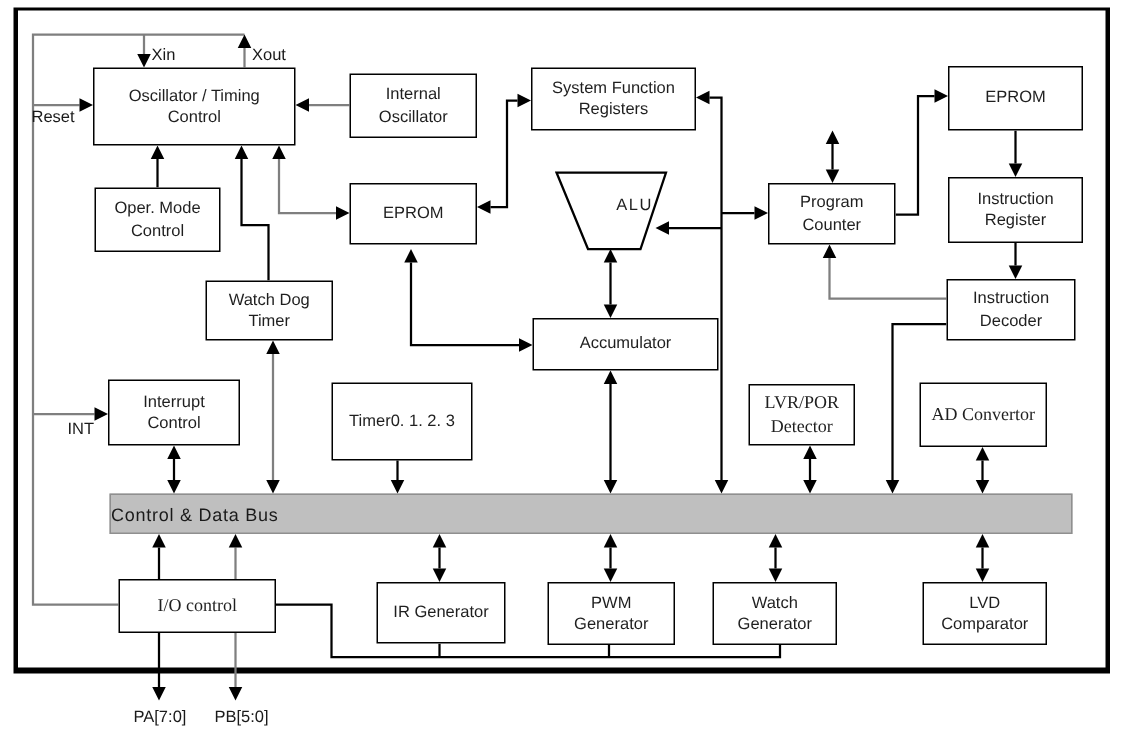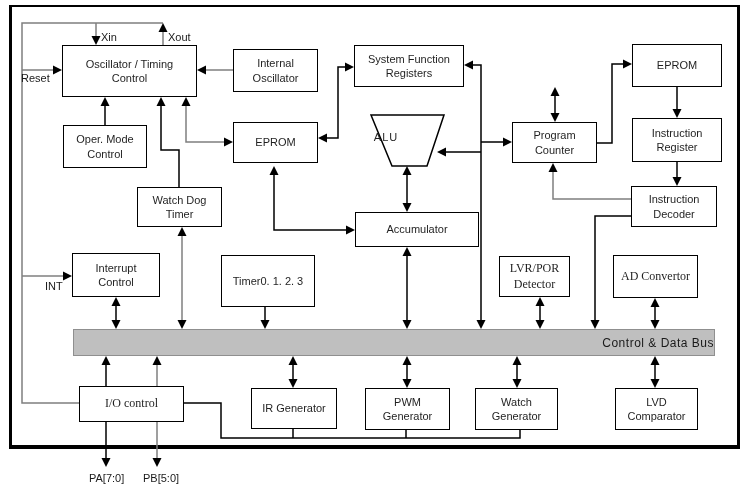--- a/index.html
+++ b/index.html
@@ -3,28 +3,28 @@
 <meta charset="utf-8">
 <style>
   html,body{margin:0;padding:0;background:#fff;}
   #canvas{position:relative;width:750px;height:499px;background:#ffffff;overflow:hidden;
           font-family:"Liberation Sans",sans-serif;}
   #frame{position:absolute;left:9px;top:5px;width:725px;height:438px;
          border:solid #000;border-width:2px 3px 4px 3px;box-sizing:content-box;}
   #wires{position:absolute;left:0;top:0;width:750px;height:499px;z-index:2;}
   .bus{position:absolute;left:73px;top:329px;width:642px;height:27px;
        background:#bfbfbf;border:1px solid #8f8f8f;box-sizing:border-box;z-index:1;
-       display:flex;align-items:center;justify-content:flex-end;
+       display:flex;align-items:center;justify-content:flex-start;
        font-size:12px;color:#1a1a1a;letter-spacing:.5px;}
   .box{position:absolute;background:#fff;border:1.5px solid #000;box-sizing:border-box;
        display:flex;align-items:center;justify-content:center;text-align:center;
        font-size:11px;line-height:1.3;color:#1f1f1f;white-space:pre-line;z-index:3;}
   .serif{font-family:"Liberation Serif",serif;font-size:12px;}
   .pin{position:absolute;font-size:11px;color:#1a1a1a;z-index:4;white-space:nowrap;}
-  .alu-label{position:absolute;left:361px;top:131px;width:50px;text-align:center;
+  .alu-label{position:absolute;left:398px;top:131px;width:50px;text-align:center;
        font-size:11px;color:#1f1f1f;z-index:3;letter-spacing:1px;}
 </style>
 </head>
 <body>
 
 <div id="canvas">
   <div id="frame"></div>
 
   <div class="bus">
     <span>Control  &amp;  Data Bus</span>

